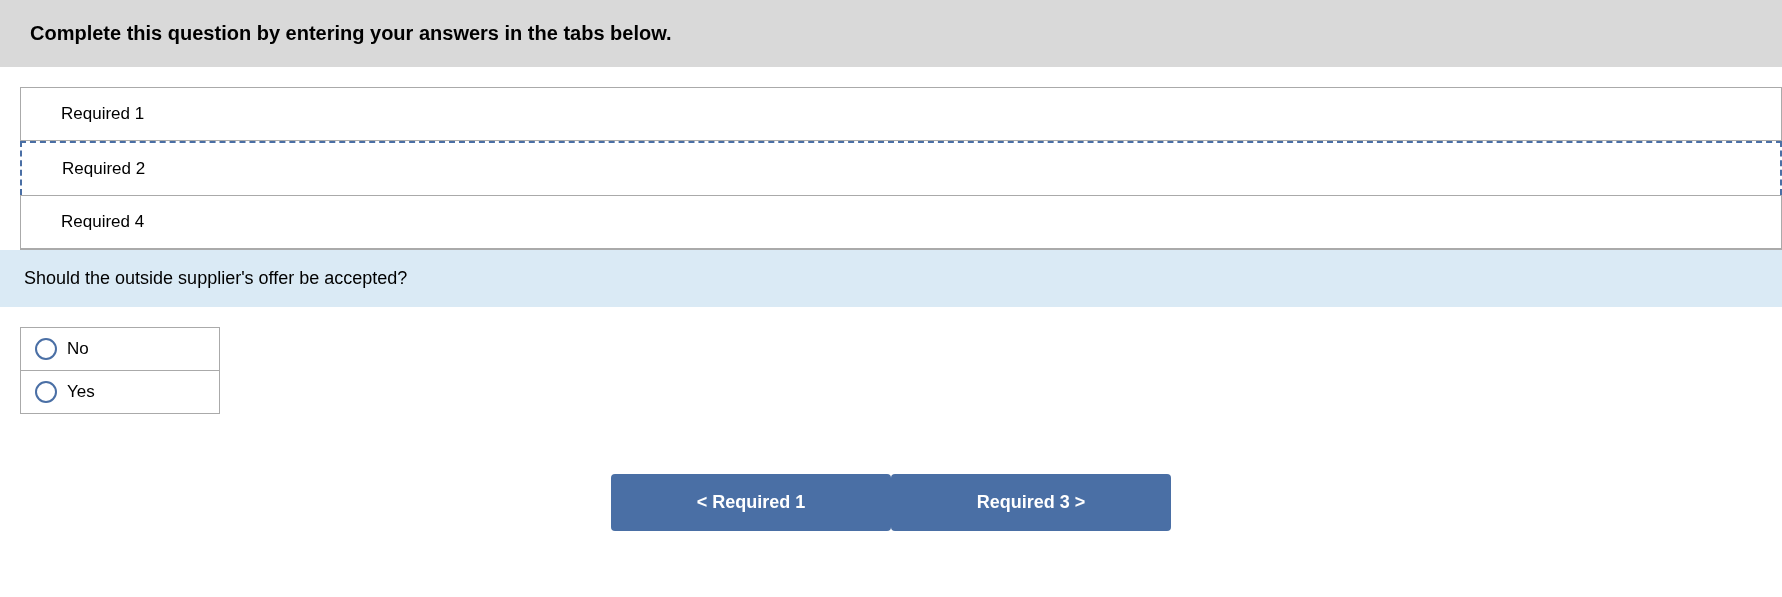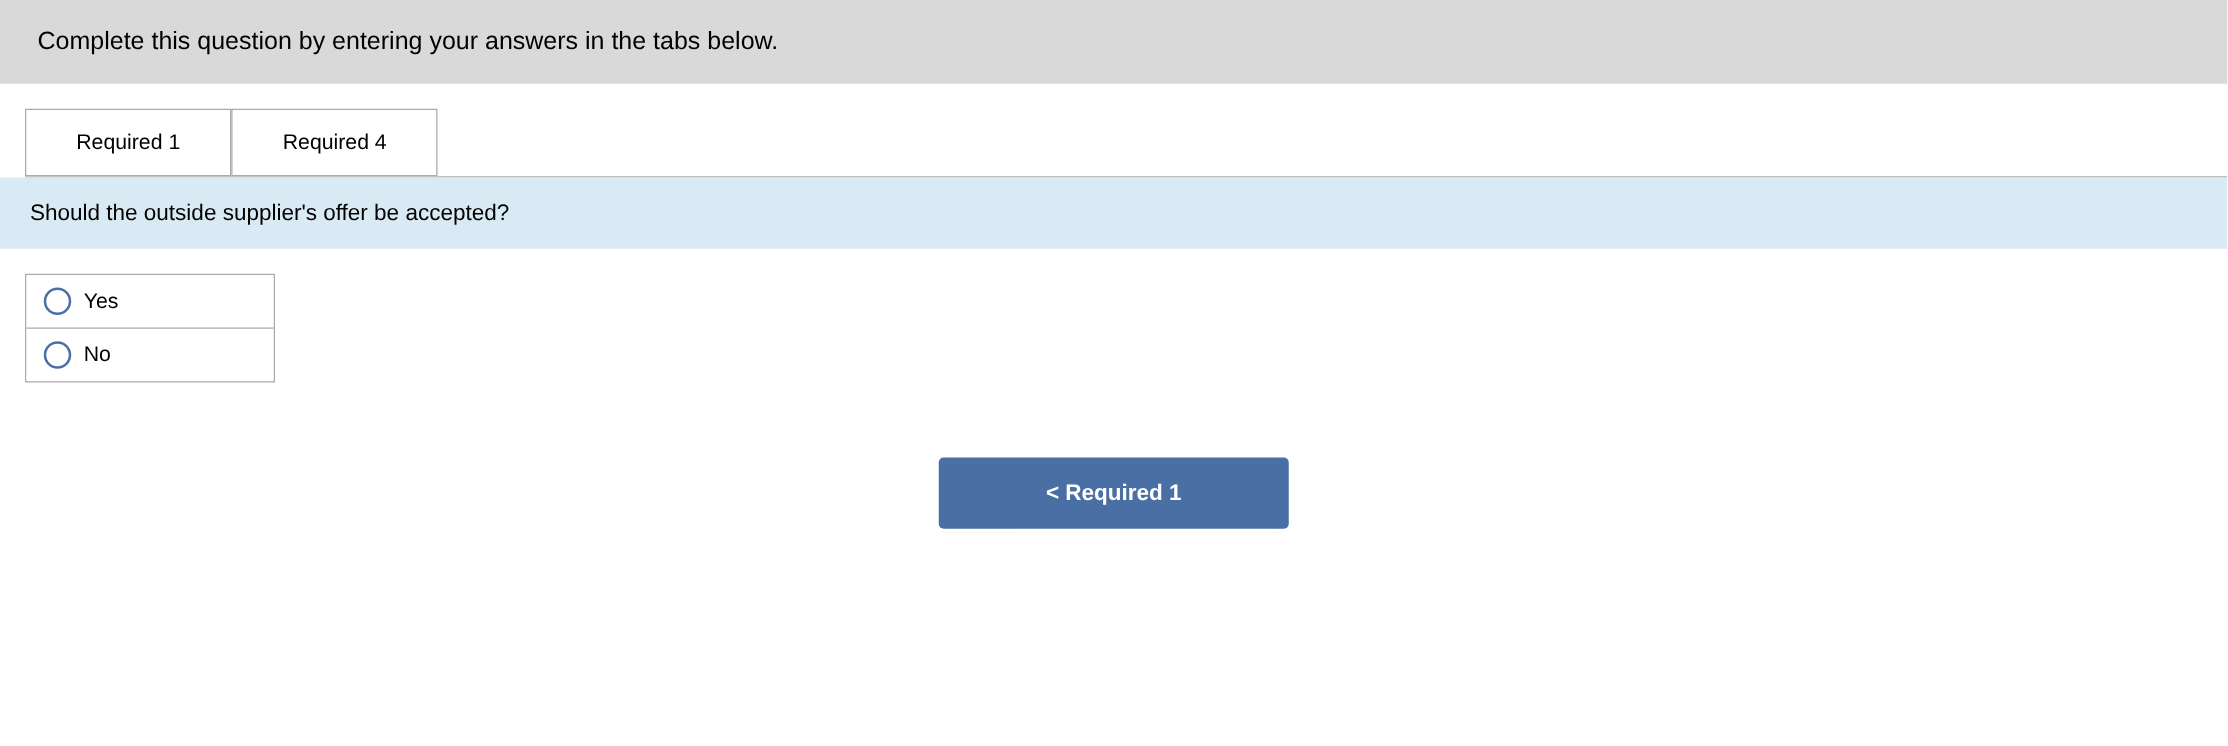--- a/index.html
+++ b/index.html
@@ -12,27 +12,27 @@
     body {
       background: #ffffff;
       width: 1782px;
       min-height: 597px;
     }
 
     .instruction-bar {
       background: #d9d9d9;
       padding: 22px 30px;
       font-size: 20px;
-      font-weight: normal;
+      font-weight: bold;
       color: #000;
     }
 
     .tabs-container {
       display: flex;
-      flex-direction: row;
+      flex-direction: column;
       margin: 20px 0 0 20px;
       border-bottom: 1px solid #aaa;
     }
 
     .tab {
       padding: 16px 40px;
       border: 1px solid #aaa;
       background: #fff;
       font-size: 17px;
       color: #000;
@@ -115,35 +115,37 @@
   </style>
 </head>
 <body>
 
 <div class="instruction-bar">
   <span>Complete this question by entering your answers in the tabs below.</span>
 </div>
 
 <div class="tabs-container">
   <div class="tab">Required 1</div>
+  <div class="tab active">Required 2</div>
   <div class="tab">Required 4</div>
 </div>
 
 <div class="question-bar">
   <span>Should the outside supplier's offer be accepted?</span>
 </div>
 
 <div class="answer-section">
   <div class="radio-group">
     <div class="radio-option">
       <div class="radio-circle"></div>
-      <span>Yes</span>
+      <span>No</span>
     </div>
     <div class="radio-option">
       <div class="radio-circle"></div>
-      <span>No</span>
+      <span>Yes</span>
     </div>
   </div>
 </div>
 
 <div class="nav-buttons">
   <button class="nav-btn">&lt; Required 1</button>
+  <button class="nav-btn">Required 3 &gt;</button>
 </div>
 
 </body></html>

